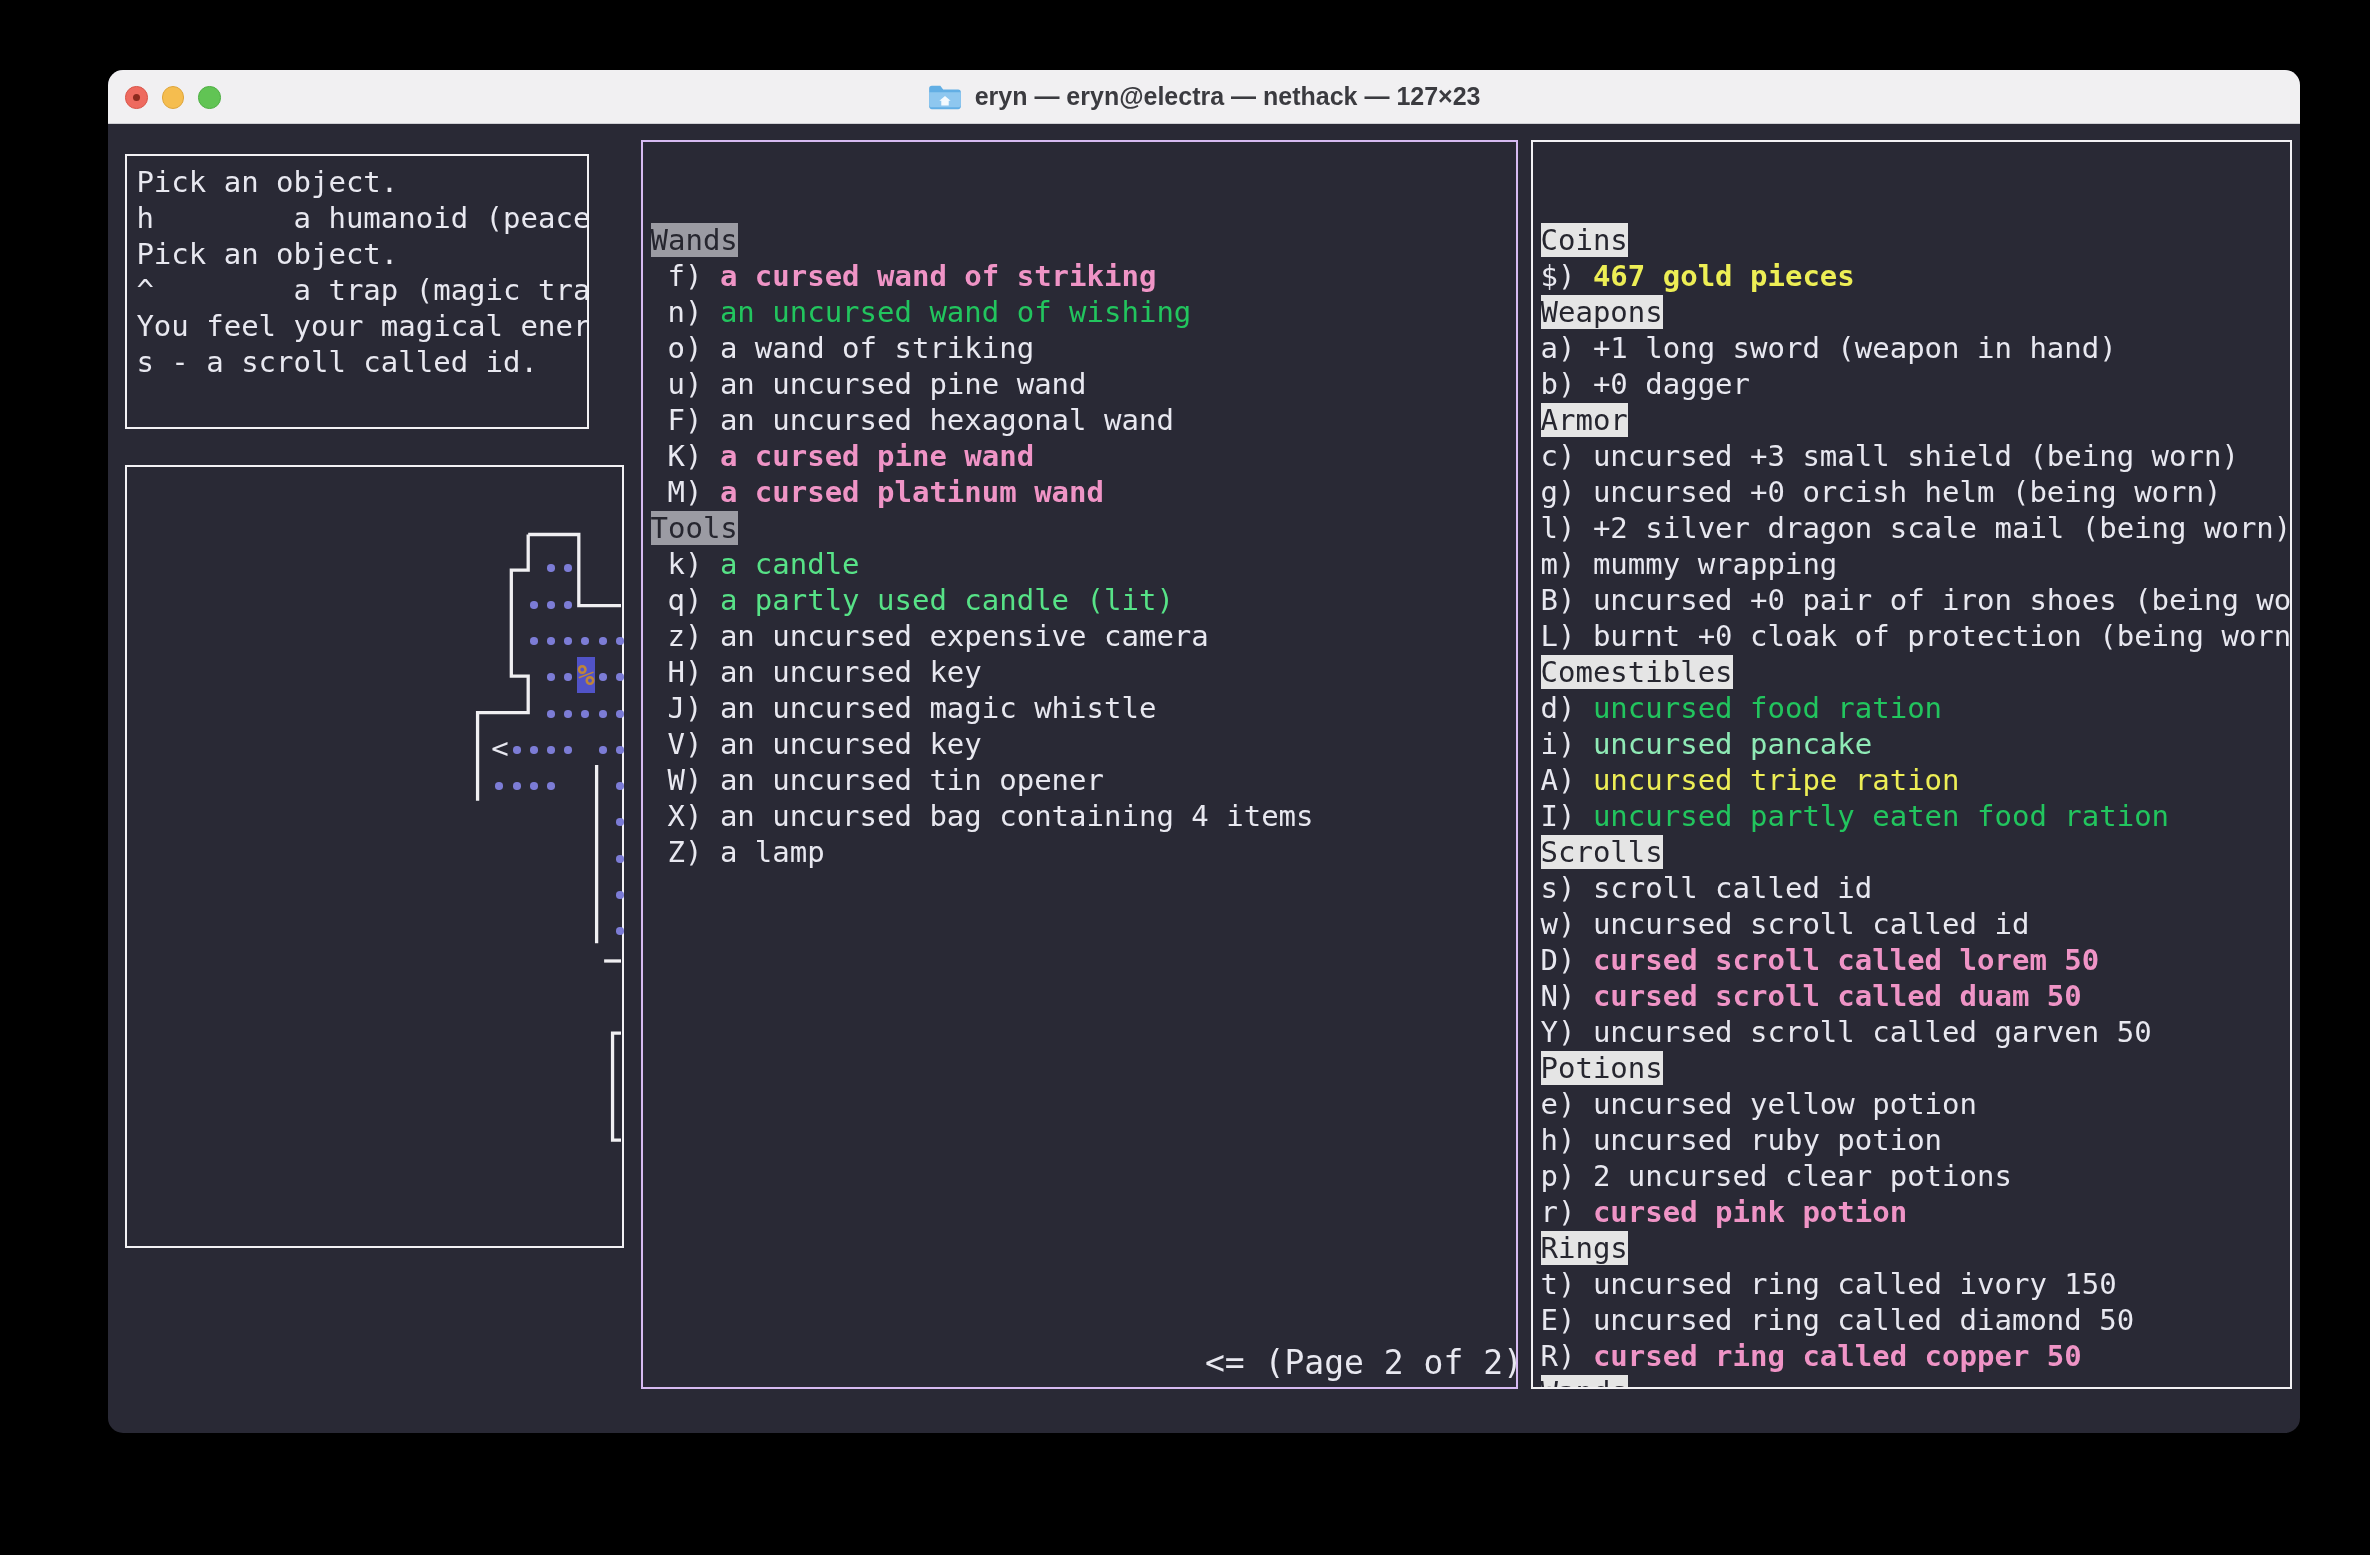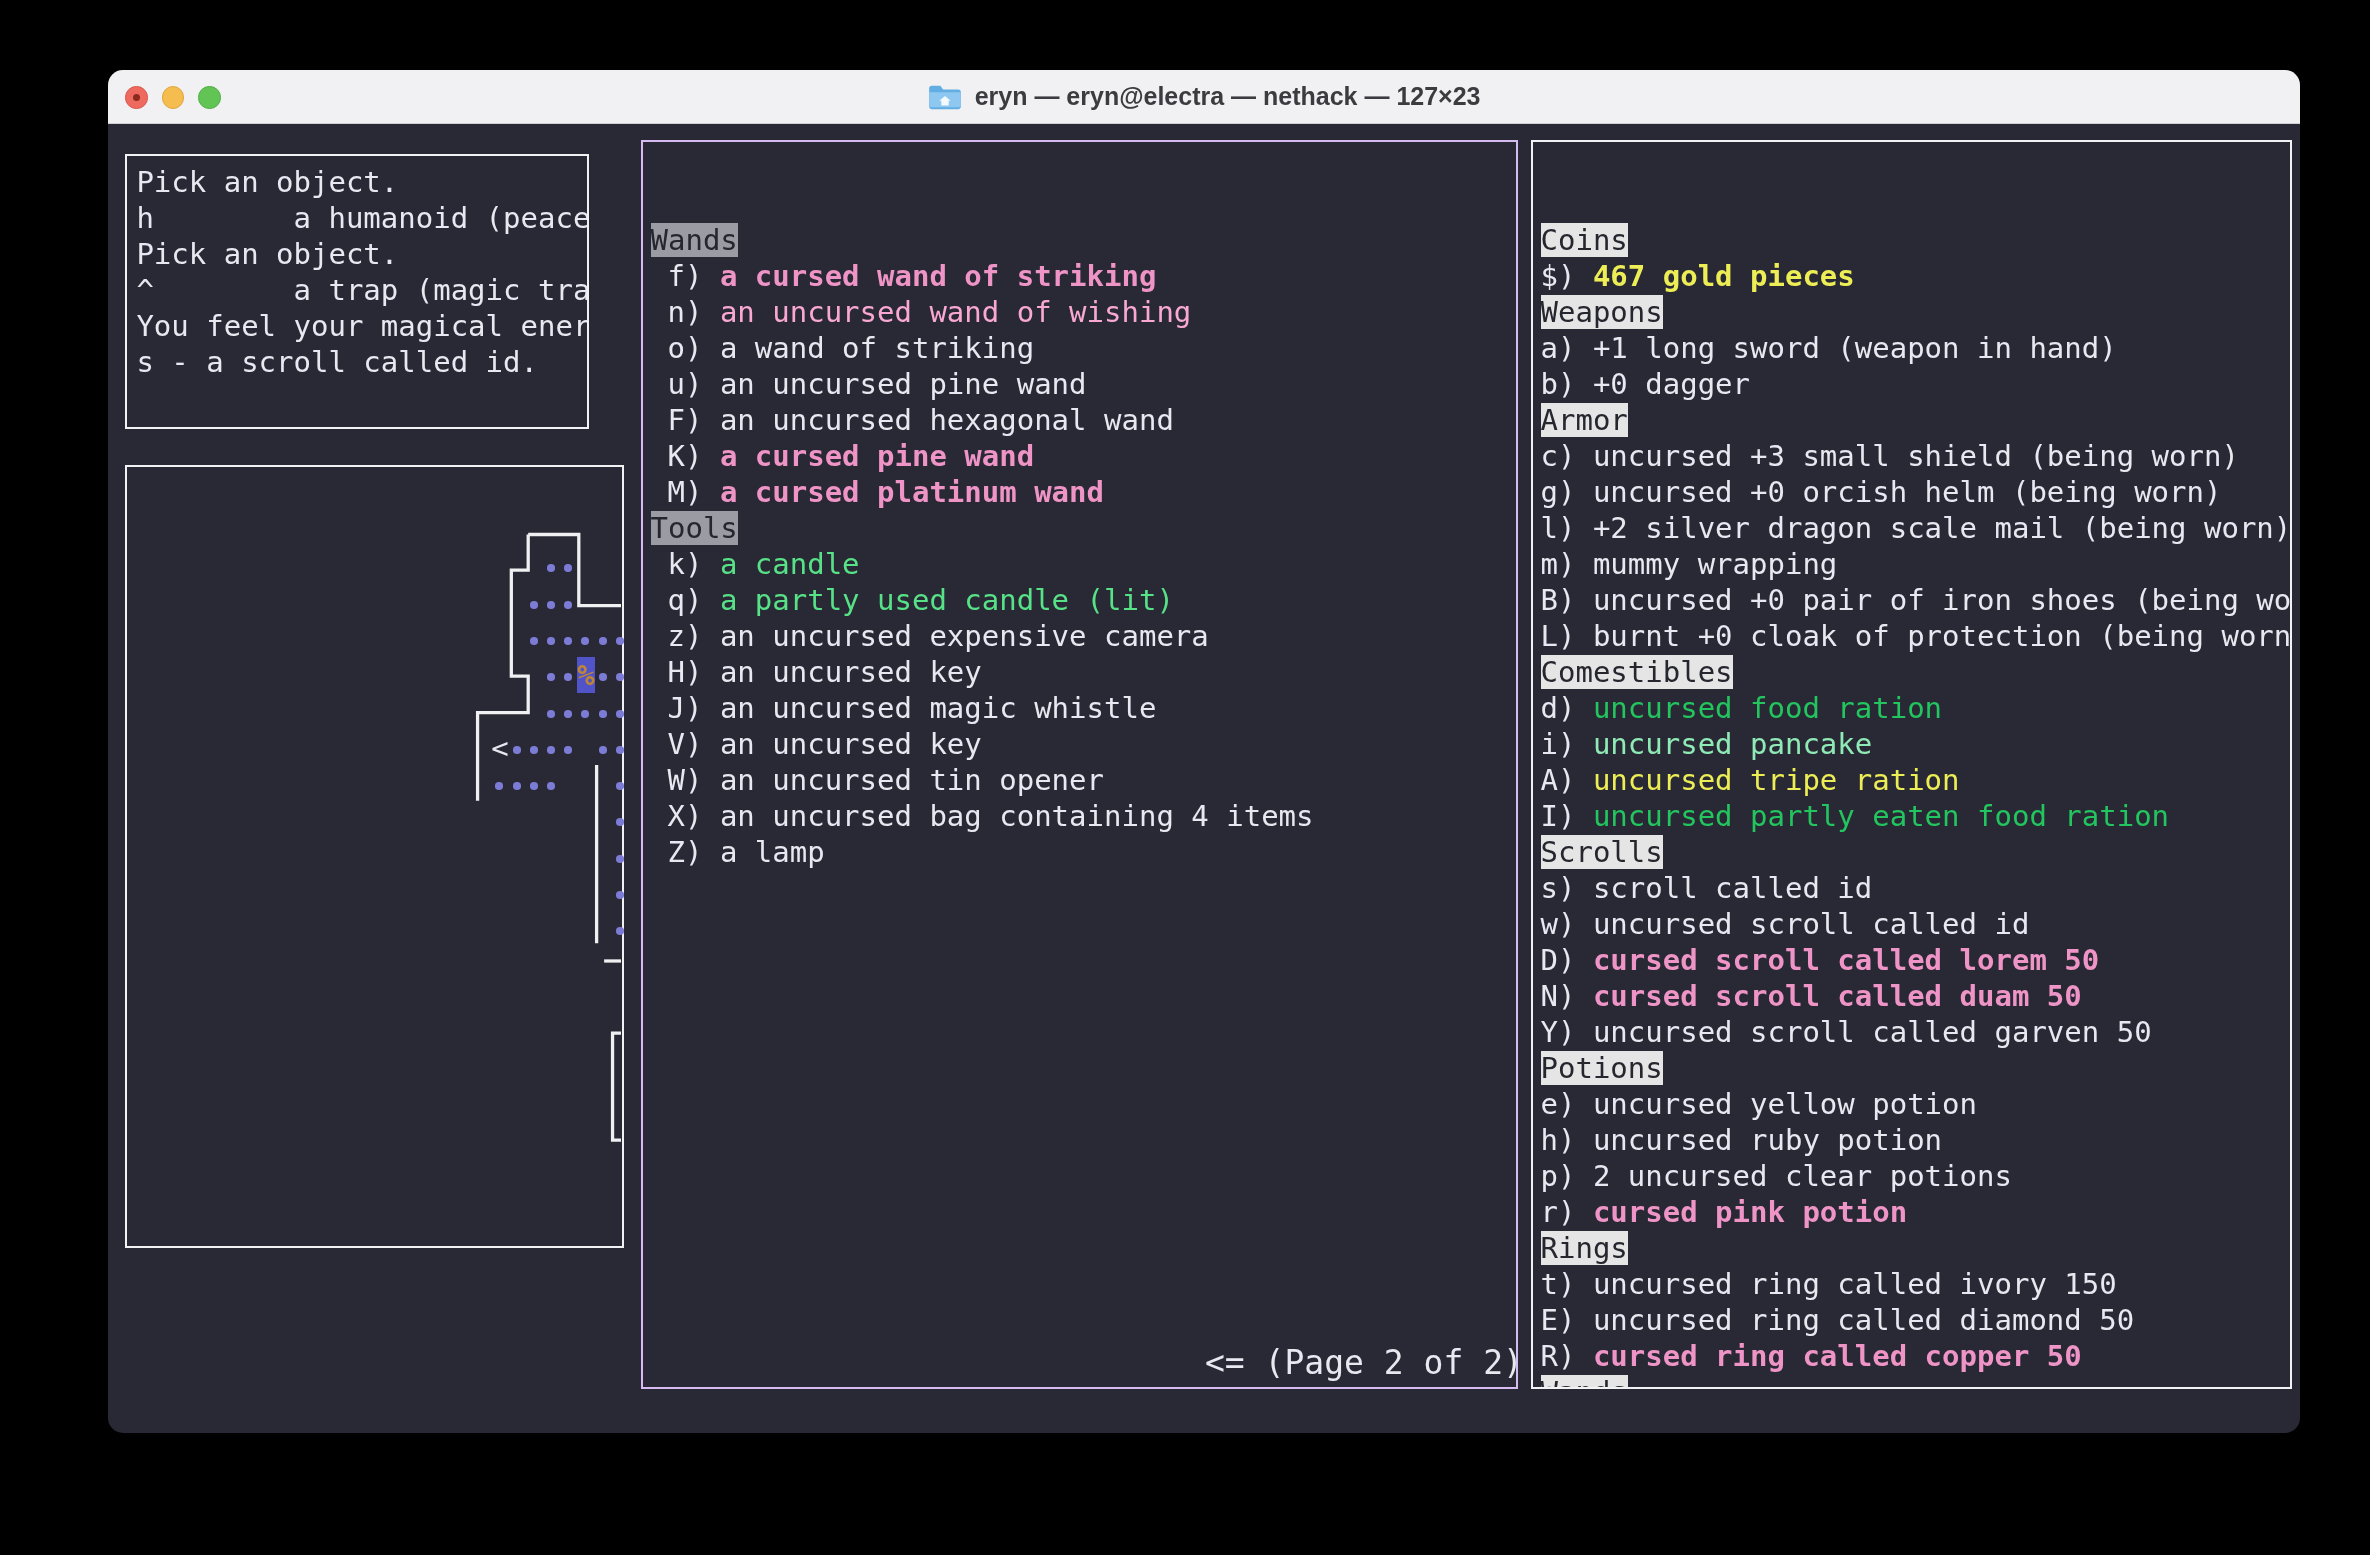--- a/index.html
+++ b/index.html
@@ -44,21 +44,21 @@
   }
   #messages-panel .inner { padding:7.5px 0 0 9.4px; }
   #page2-panel .inner, #inv-panel .inner { padding:7.5px 0 0 7.5px; position:relative; height:100%; }
   #status-panel .inner { padding:4.7px 0 0 9.4px; }
 
   .row { white-space:pre; }
   .ind { padding-left:17px; }            
   .sel { color:#e8e8f0; }
   .plain { color:#e8e8f0; }
   .cursed { color:#ef94c6; font-weight:bold; }
-  .magic { color:#f9a8d4; }
+  .magic { color:#22c55e; }
   .lit { color:#57e287; }
   .food { color:#8feab6; }
   .foodb { color:#22c55e; font-weight:normal; }
   .gold { color:#edee55; font-weight:bold; }
   .yellow { color:#edee55; }
   .hdr-dim { background:#9b9ba3; color:#26262f; }
   .hdr-bright { background:#e5e5e5; color:#26262f; }
 
   #page-indicator { position:absolute; left:562px; bottom:5.6px; color:#e8e8f0;
     font-size:33px; white-space:pre; }

